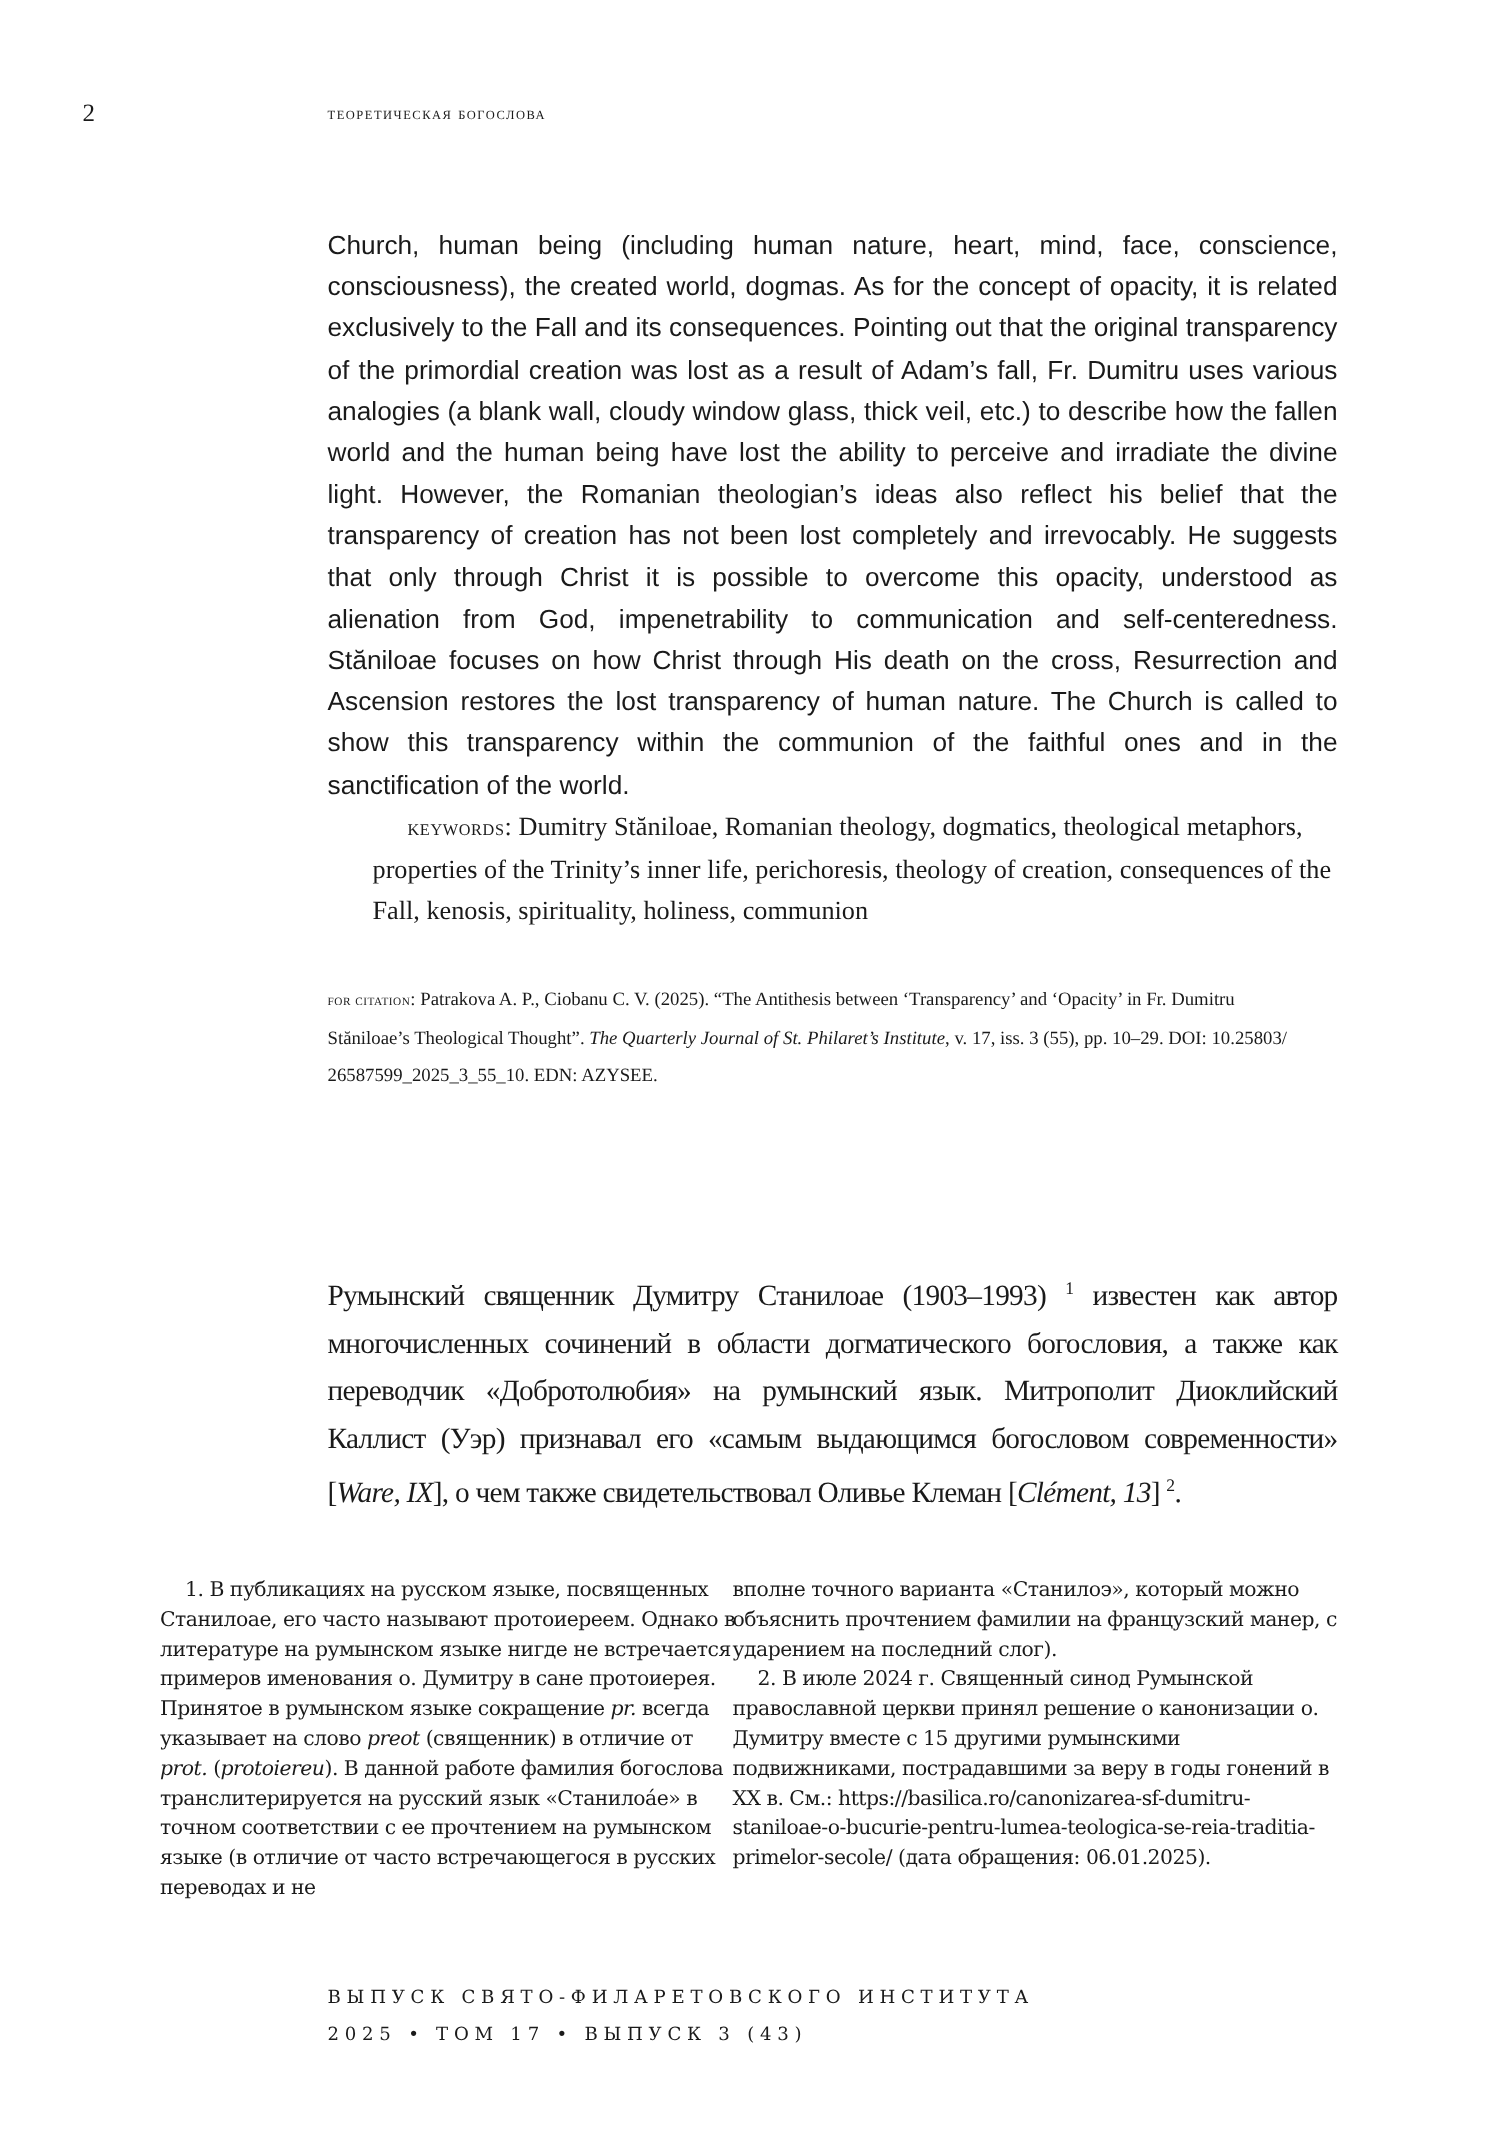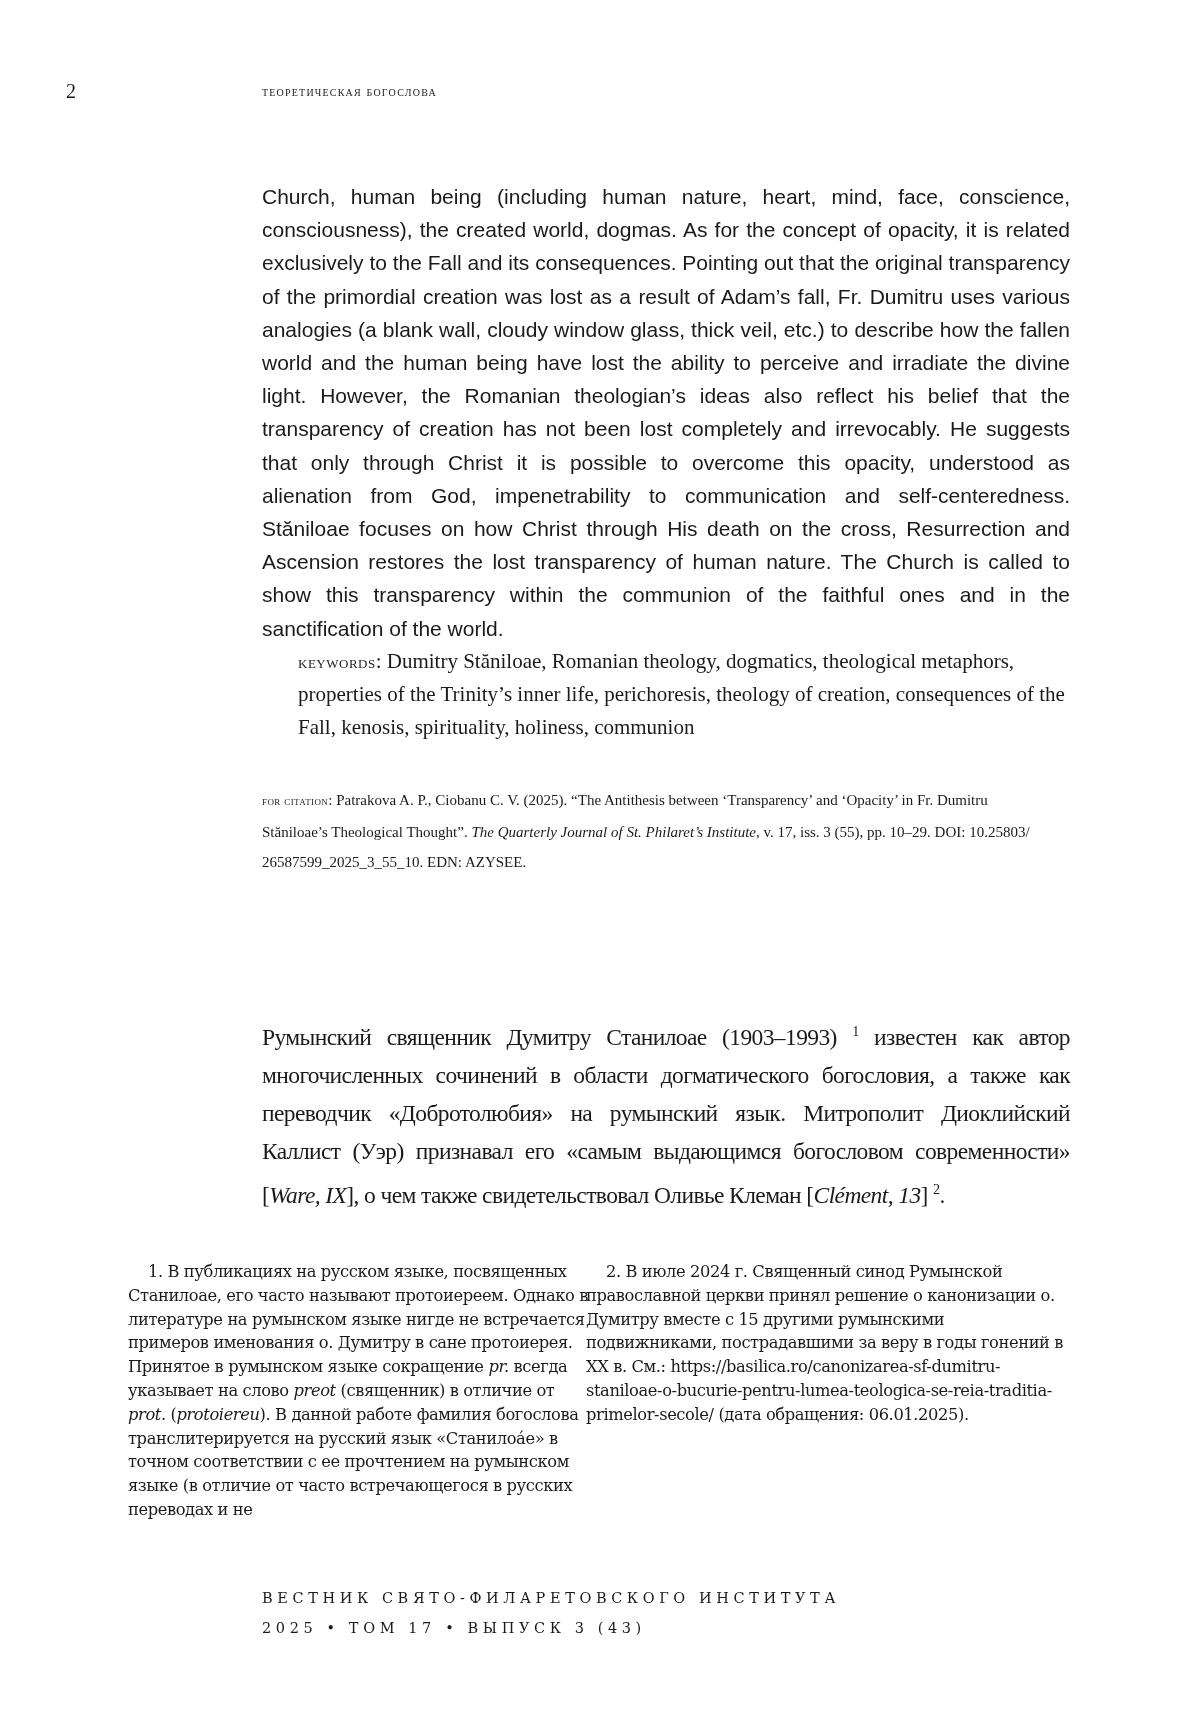--- a/index.html
+++ b/index.html
@@ -14,21 +14,21 @@
     #abstract {
       left: 262px; top: 180px; width: 808px;
       font-size: 21px; line-height: 33.2px; text-align: justify;
       font-family: Liberation Sans, sans-serif;
     }
     #abstract p { margin: 0; }
     #keywords {
       left: 298px; top: 645px; width: 772px;
       font-size: 21px; line-height: 33.2px;
     }
-    .smallcaps { font-variant: small-caps; letter-spacing: 0.5px; font-size: 0.9em; }
+    .smallcaps { font-variant: small-caps; letter-spacing: 0.5px; font-size: 0.9em; margin-left: 28px; }
     #citation {
       left: 262px; top: 785px; width: 790px;
       font-size: 15px; line-height: 30.5px;
     }
     #citation .lbl { font-variant: small-caps; font-size: 0.85em; letter-spacing: 0.4px; }
     #intro {
       left: 262px; top: 1012px; width: 808px;
       font-size: 23.5px; line-height: 38px; text-align: justify;
       font-family: Liberation Serif, serif;
       letter-spacing: -0.6px;
@@ -68,17 +68,18 @@
   <span class="lbl">for citation</span><span>: Patrakova A. P., Ciobanu C. V. (2025). “The Antithesis between ‘Transparency’ and ‘Opacity’ in Fr. Dumitru Stăniloae’s Theological Thought”. </span><i>The Quarterly Journal of St. Philaret’s Institute</i><span>, v. 17, iss. 3 (55), pp. 10–29. DOI: 10.25803/ 26587599_2025_3_55_10. EDN: AZYSEE.</span>
 </div>
 
 <div id="intro" class="abs"><span>Румынский священник Думитру Станилоае (1903–1993)</span> <sup>1</sup><span> известен как автор многочисленных сочинений в области догматического богословия, а также как переводчик «Добротолюбия» на румынский язык. Митрополит Диоклийский Каллист (Уэр) признавал его «самым выдающимся богословом современности» [</span><i>Ware, IX</i><span>], о чем также свидетельствовал Оливье Клеман [</span><i>Clément, 13</i><span>]</span> <sup>2</sup><span>.</span></div>
 
 <div id="fn-left" class="abs fn-col">
   <p class="indent"><span>1.</span><span> В публикациях на русском языке, посвященных Станилоае, его часто называют протоиереем. Однако в литературе на румынском языке нигде не встречается примеров именования о. Думитру в сане протоиерея. Принятое в румынском языке сокращение </span><i>pr.</i><span> всегда указывает на слово </span><i>preot</i><span> (священник) в отличие от </span><i>prot.</i><span> (</span><i>protoiereu</i><span>). В данной работе фамилия богослова транслитерируется на русский язык «Станилоáе» в точном соответствии с ее прочтением на румынском языке (в отличие от часто встречающегося в русских переводах и не</span></p>
 </div>
 
 <div id="fn-right" class="abs fn-col">
+  <p>вполне точного варианта «Станилоэ», который можно объяснить прочтением фамилии на французский манер, с ударением на последний слог).</p>
   <p class="indent"><span>2.</span><span> В июле 2024 г. Священный синод Румынской православной церкви принял решение о канонизации о. Думитру вместе с 15 другими румынскими подвижниками, пострадавшими за веру в годы гонений в XX в. См.: https://basilica.ro/canonizarea-sf-dumitru-staniloae-o-bucurie-pentru-lumea-teologica-se-reia-traditia-primelor-secole/ (дата обращения: 06.01.2025).</span></p>
 </div>
 
-<div id="footer-journal" class="abs footer">ВЕСТНИК СВЯТО-ФИЛАРЕТОВСКОГО ИНСТИТУТА</div>
+<div id="footer-journal" class="abs footer">ВЫПУСК СВЯТО-ФИЛАРЕТОВСКОГО ИНСТИТУТА</div>
 <div id="footer-issue" class="abs footer">2025 • ТОМ 17 • ВЫПУСК 3 (43)</div>
 
 </body></html>

